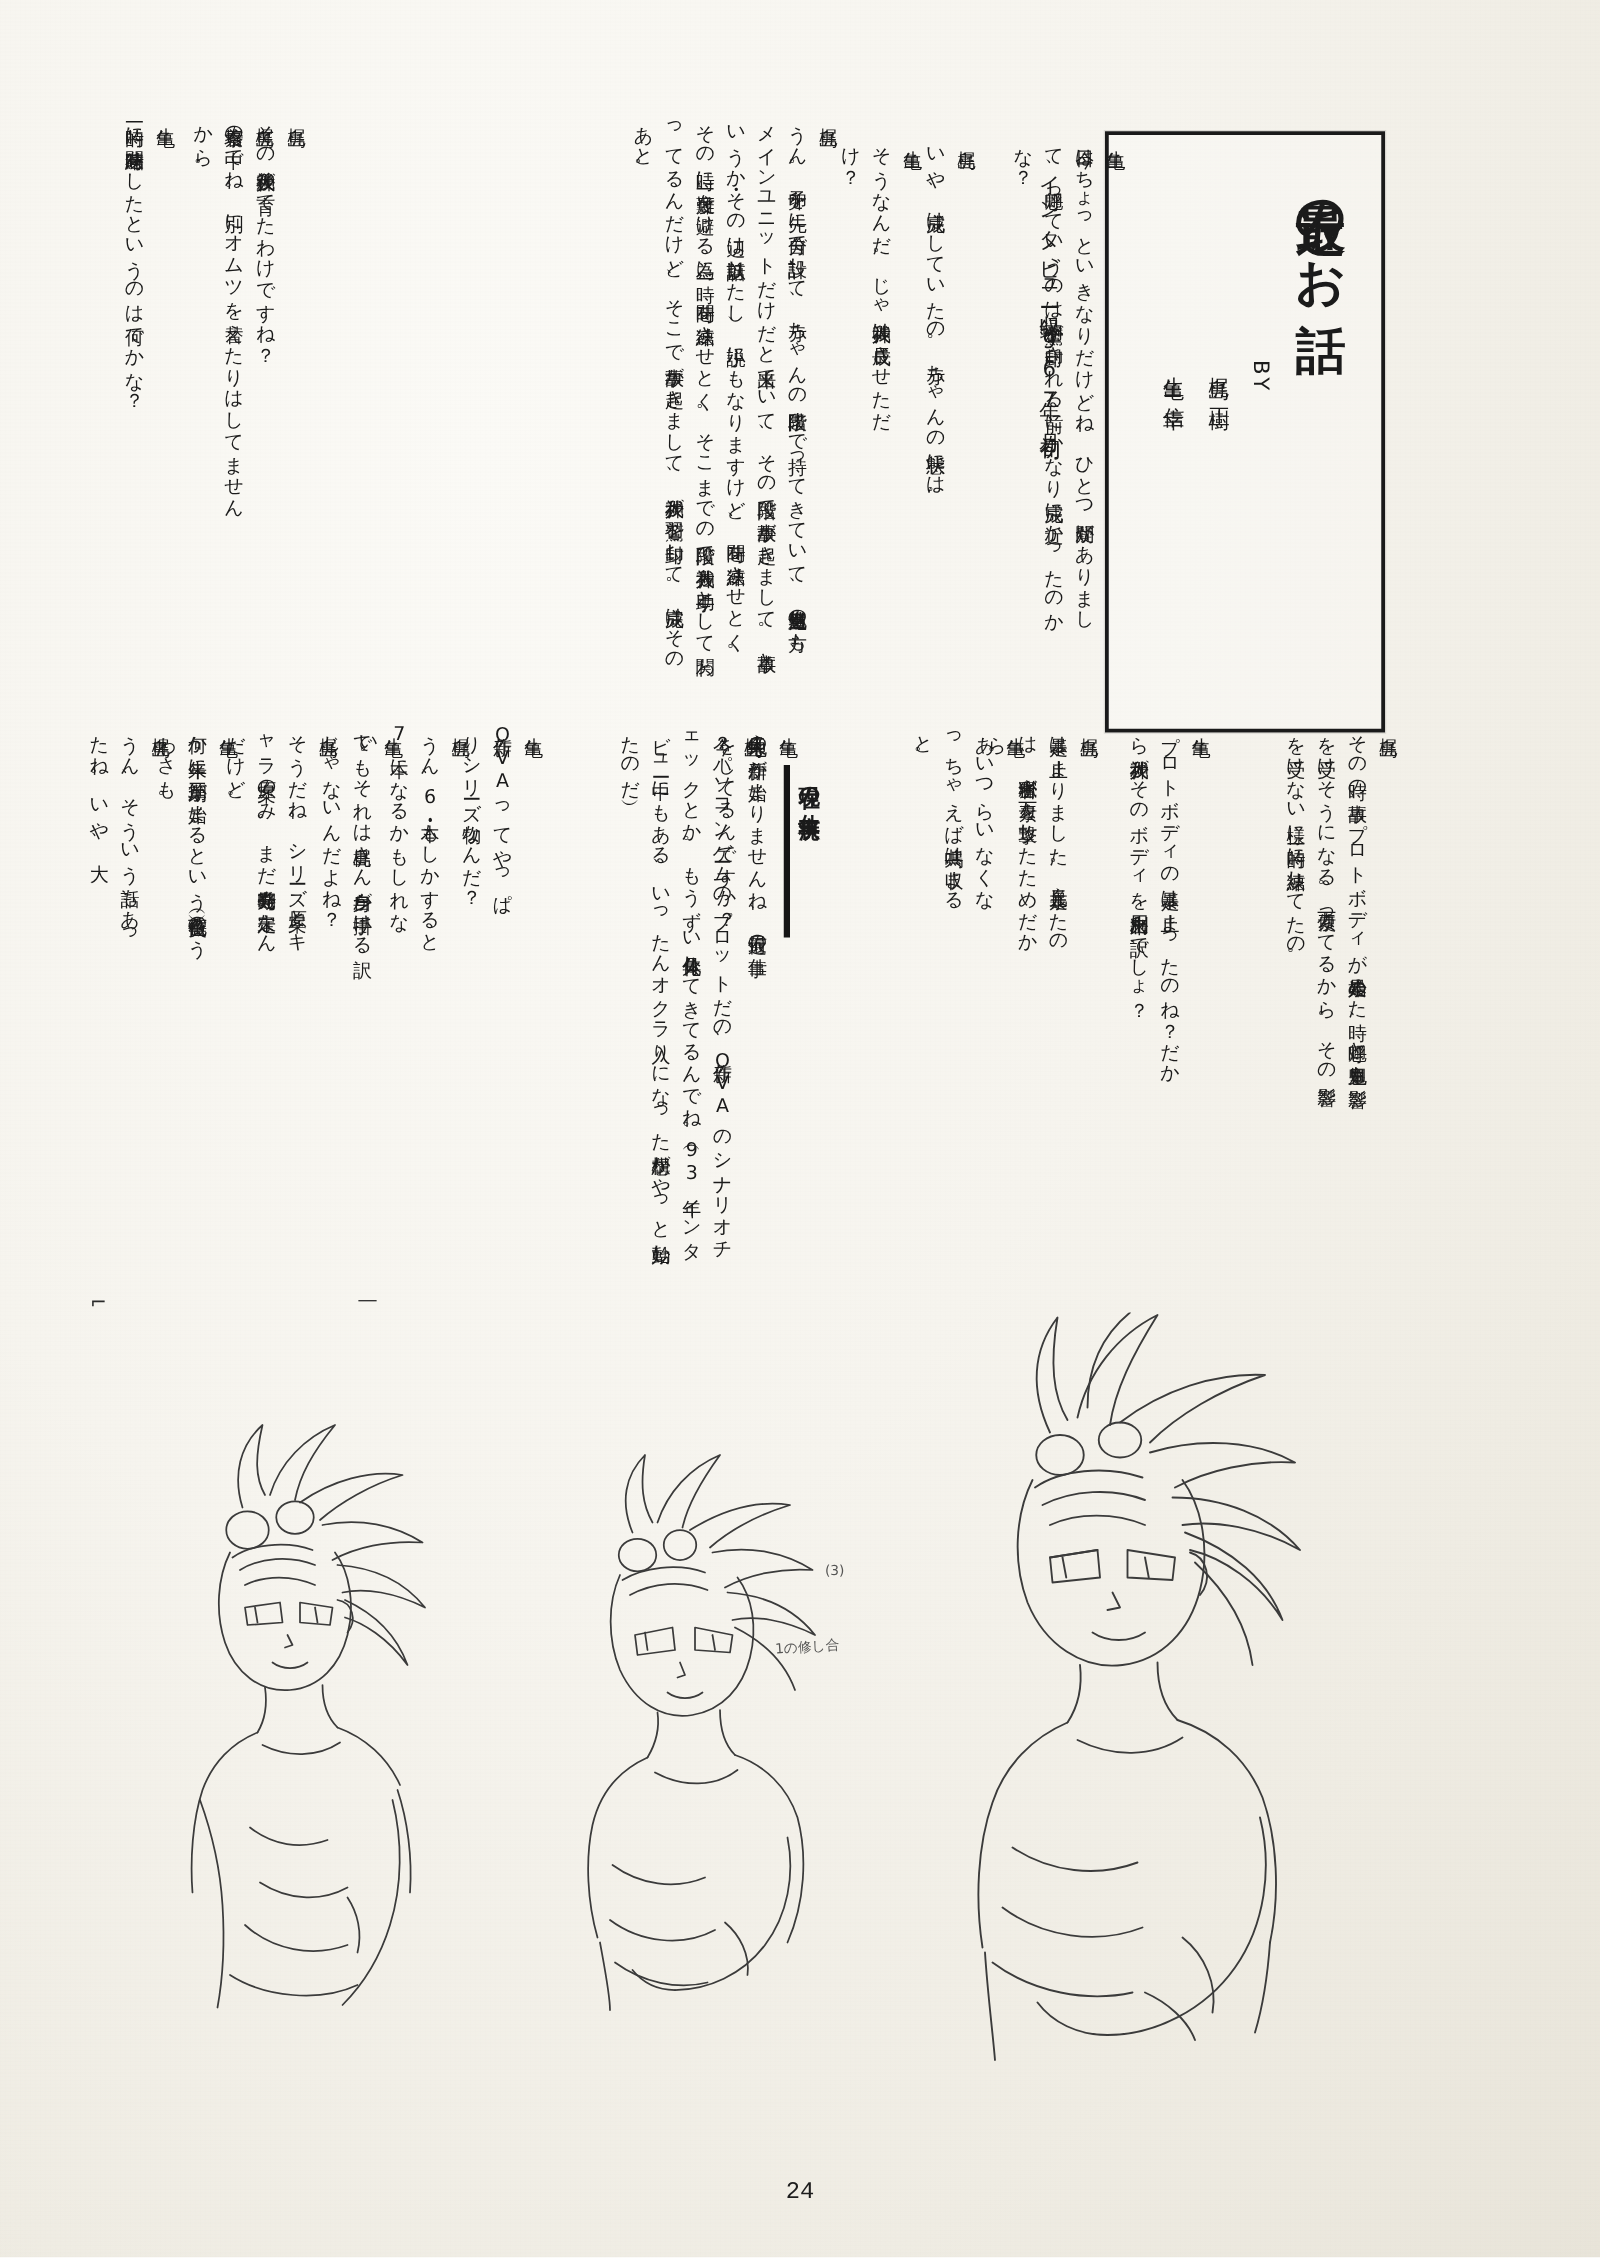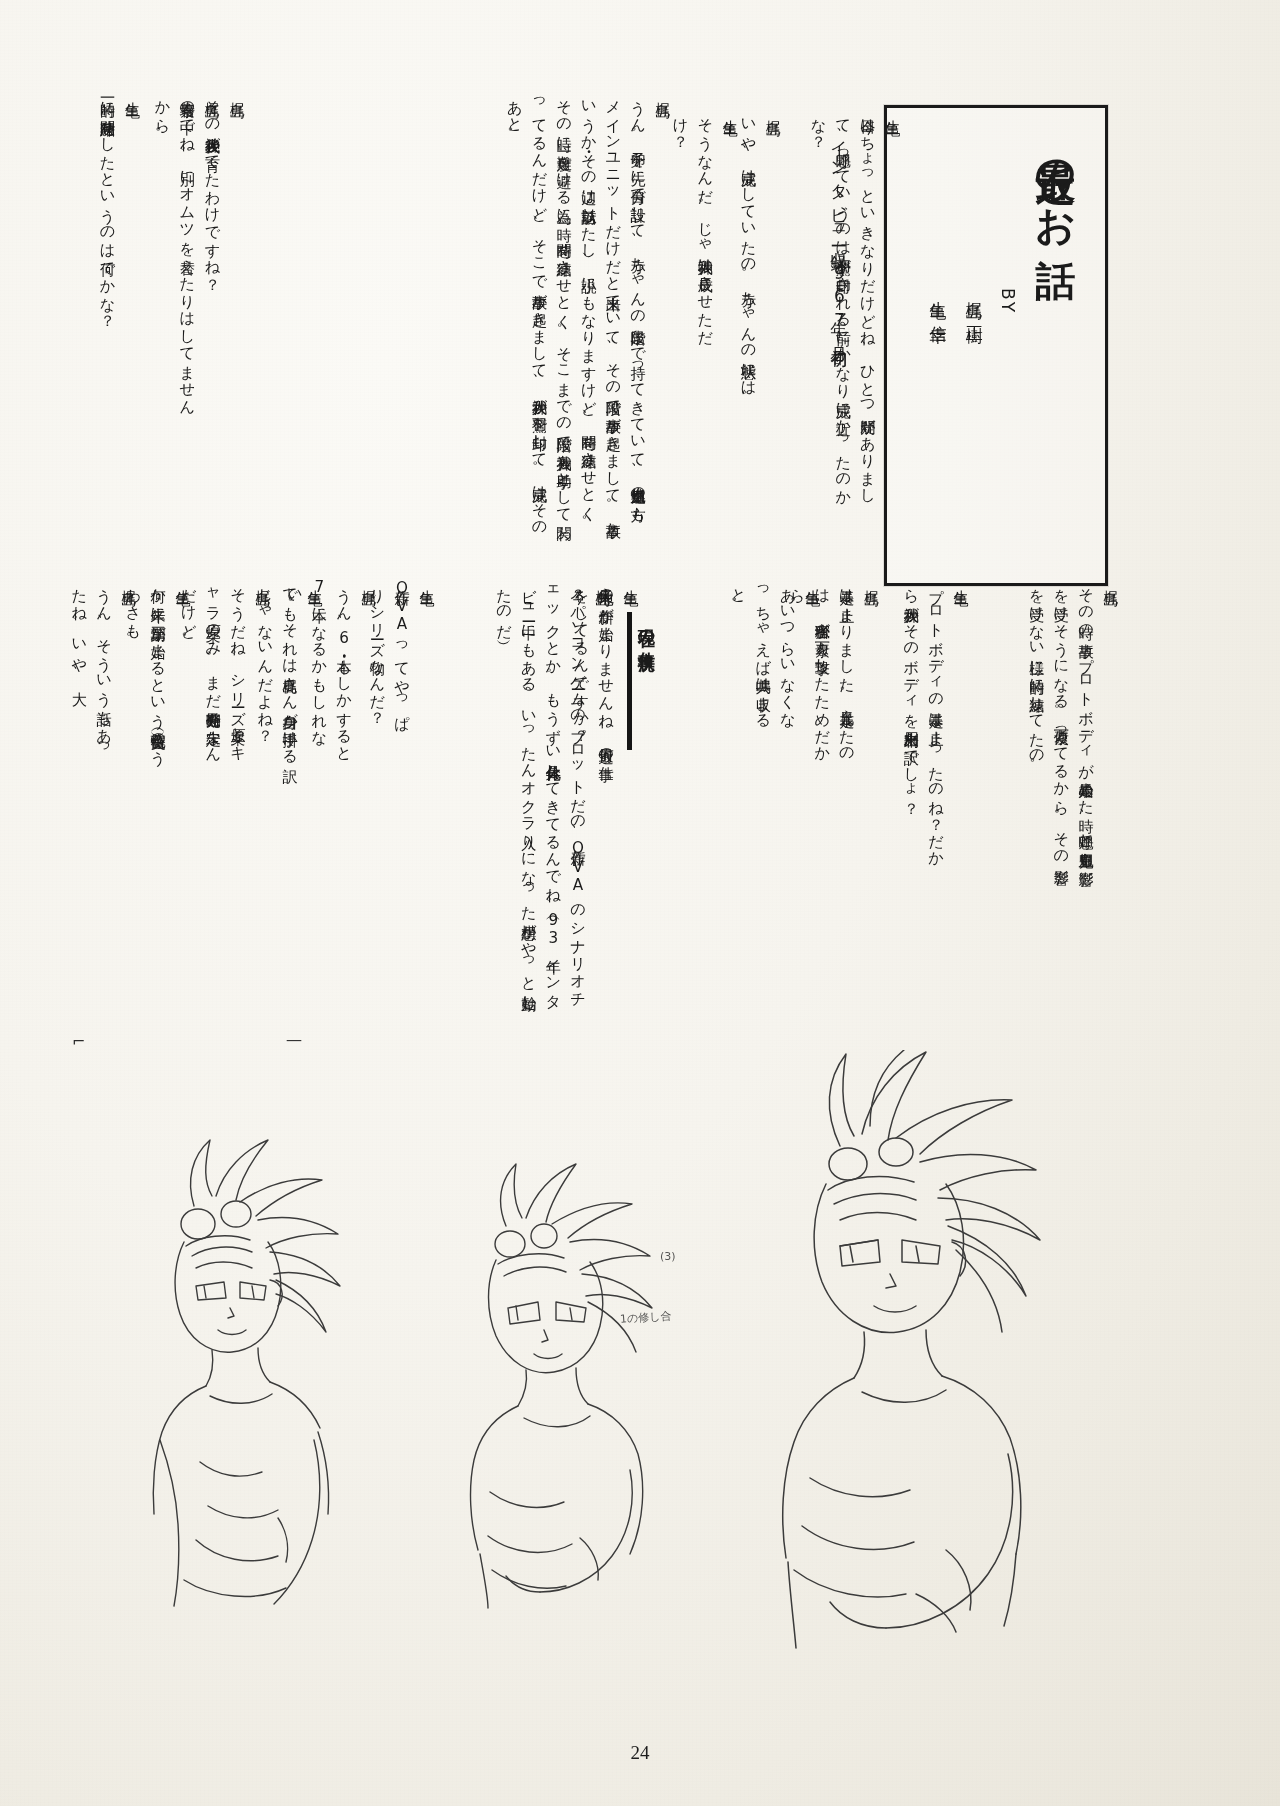--- a/index.html
+++ b/index.html
@@ -159,21 +159,21 @@
     font-family: "DejaVu Serif", serif;
     color: #2a2a2a;
     font-size: 16px;
   }
   #page-number {
     position: absolute;
     left: 0;
     right: 0;
     top: 1742px;
     text-align: center;
-    font-family: Liberation Serif, serif;
+    font-family: Liberation Mono, monospace;
     font-size: 19px;
     color: #1d1d1d;
   }
   .smallnote {
     position: absolute;
     font-family: "DejaVu Sans", sans-serif;
     font-size: 11px;
     color: #3a3a3a;
     opacity: .85;
   }

